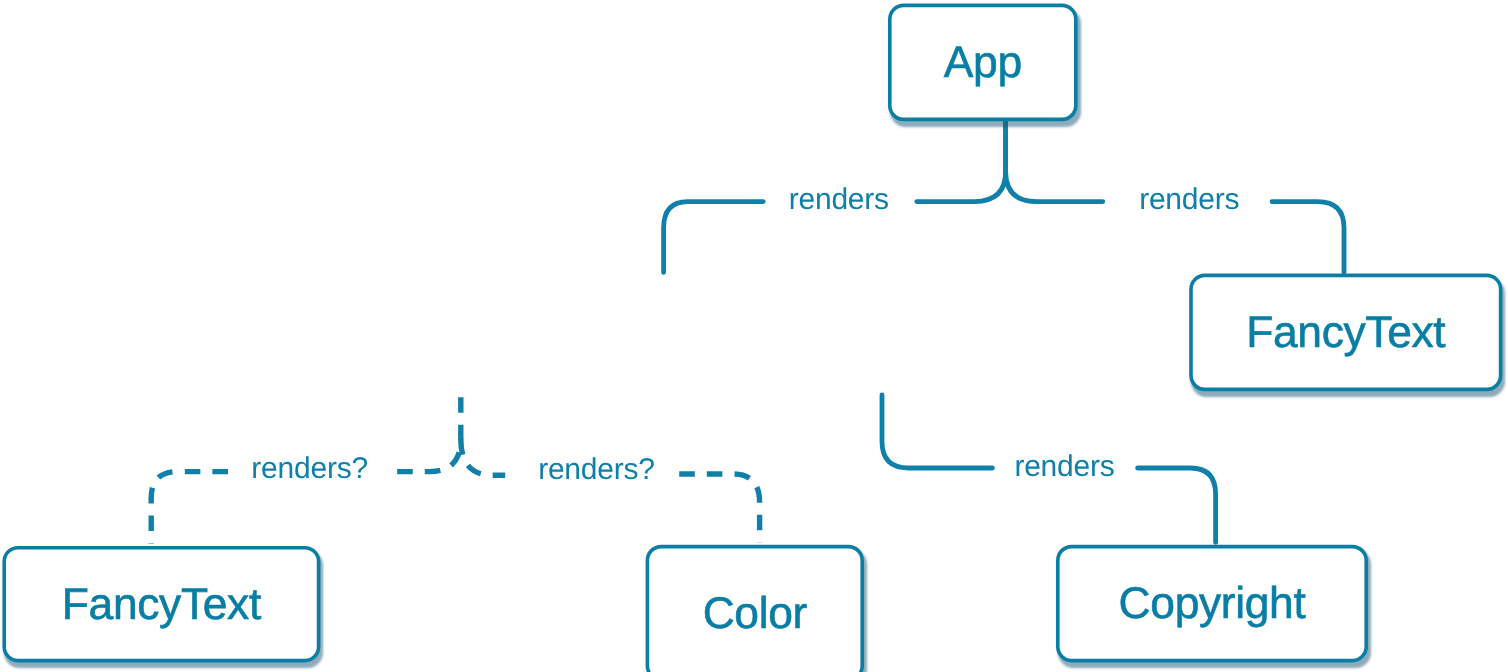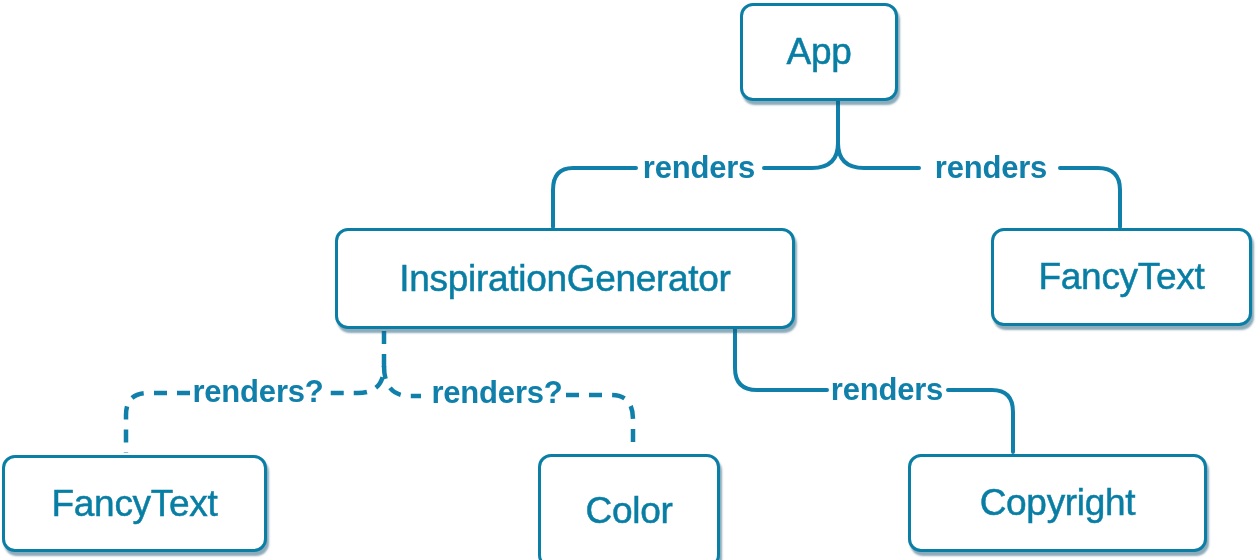--- a/index.html
+++ b/index.html
@@ -58,22 +58,22 @@
     font-size: 37px;
     font-weight: 500;
     -webkit-text-stroke: 0.5px currentColor;
     letter-spacing: -0.3px;
     white-space: nowrap;
   }
   .edge-label {
     position: absolute;
     transform: translate(-50%, -50%);
     color: var(--edge);
-    font-size: 31px;
-    font-weight: 700;
+    font-size: 25px;
+    font-weight: 400;
     letter-spacing: -0.2px;
     white-space: nowrap;
     line-height: 1;
   }
 </style>
 </head>
 <body>
 
 <div class="canvas">
 
@@ -97,37 +97,34 @@
     <g>
       <path class="dashed" d="M384,366 Q384,396 410,396 H421"></path>
       <path class="dashed" d="M566,395 H611 Q633,395 633,419 V452"></path>
     </g>
   </svg>
 
   <div class="node" style="left:740px; top:3px; width:158px; height:98px;">
     <span class="node-label">App</span>
   </div>
 
-  <div class="node" style="left:335px; top:228px; width:460px; height:101px;">
-    <span class="node-label">InspirationGenerator</span>
-  </div>
 
   <div class="node" style="left:991px; top:228px; width:261px; height:98px;">
     <span class="node-label">FancyText</span>
   </div>
 
   <div class="node" style="left:2px; top:455px; width:265px; height:97px;">
     <span class="node-label">FancyText</span>
   </div>
 
   <div class="node" style="left:538px; top:454px; width:182px; height:114px;">
     <span class="node-label">Color</span>
   </div>
 
-  <div class="node" style="left:880px; top:454px; width:299px; height:98px;margin-left:28px;">
+  <div class="node" style="left:880px; top:454px; width:260px; height:98px;">
     <span class="node-label">Copyright</span>
   </div>
 
   <span class="edge-label" style="left:699px; top:167px;">renders</span>
 
   <span class="edge-label" style="left:991px; top:167px;">renders</span>
 
   <span class="edge-label" style="left:258px; top:391px;">renders?</span>
 
   <span class="edge-label" style="left:497px; top:392px;">renders?</span>

